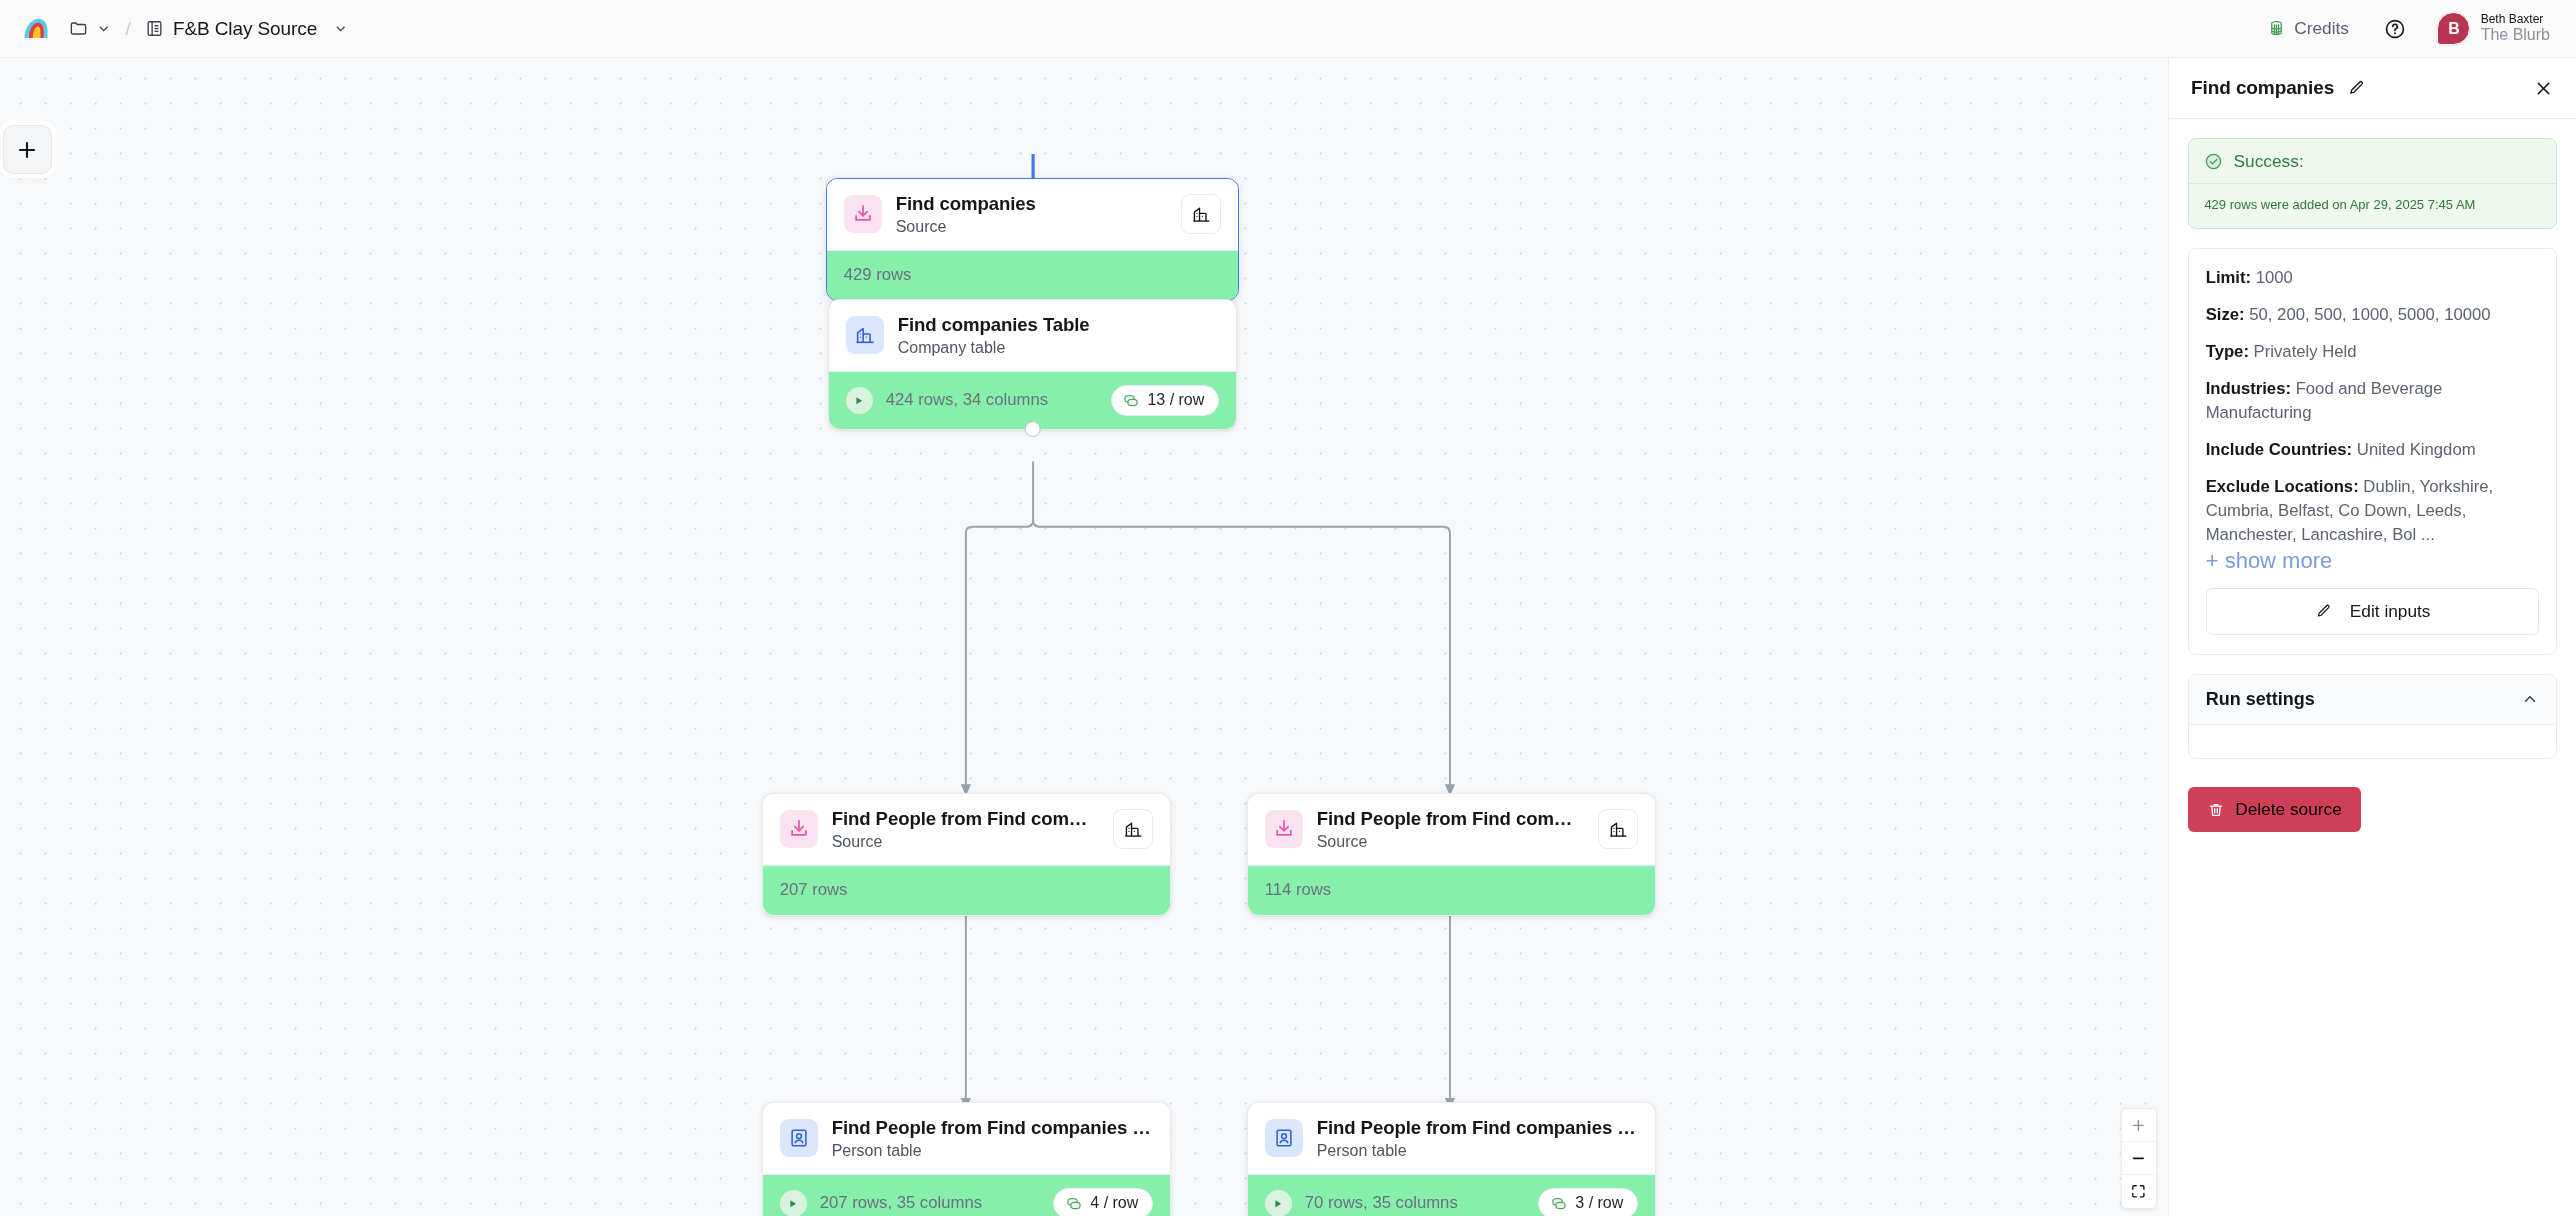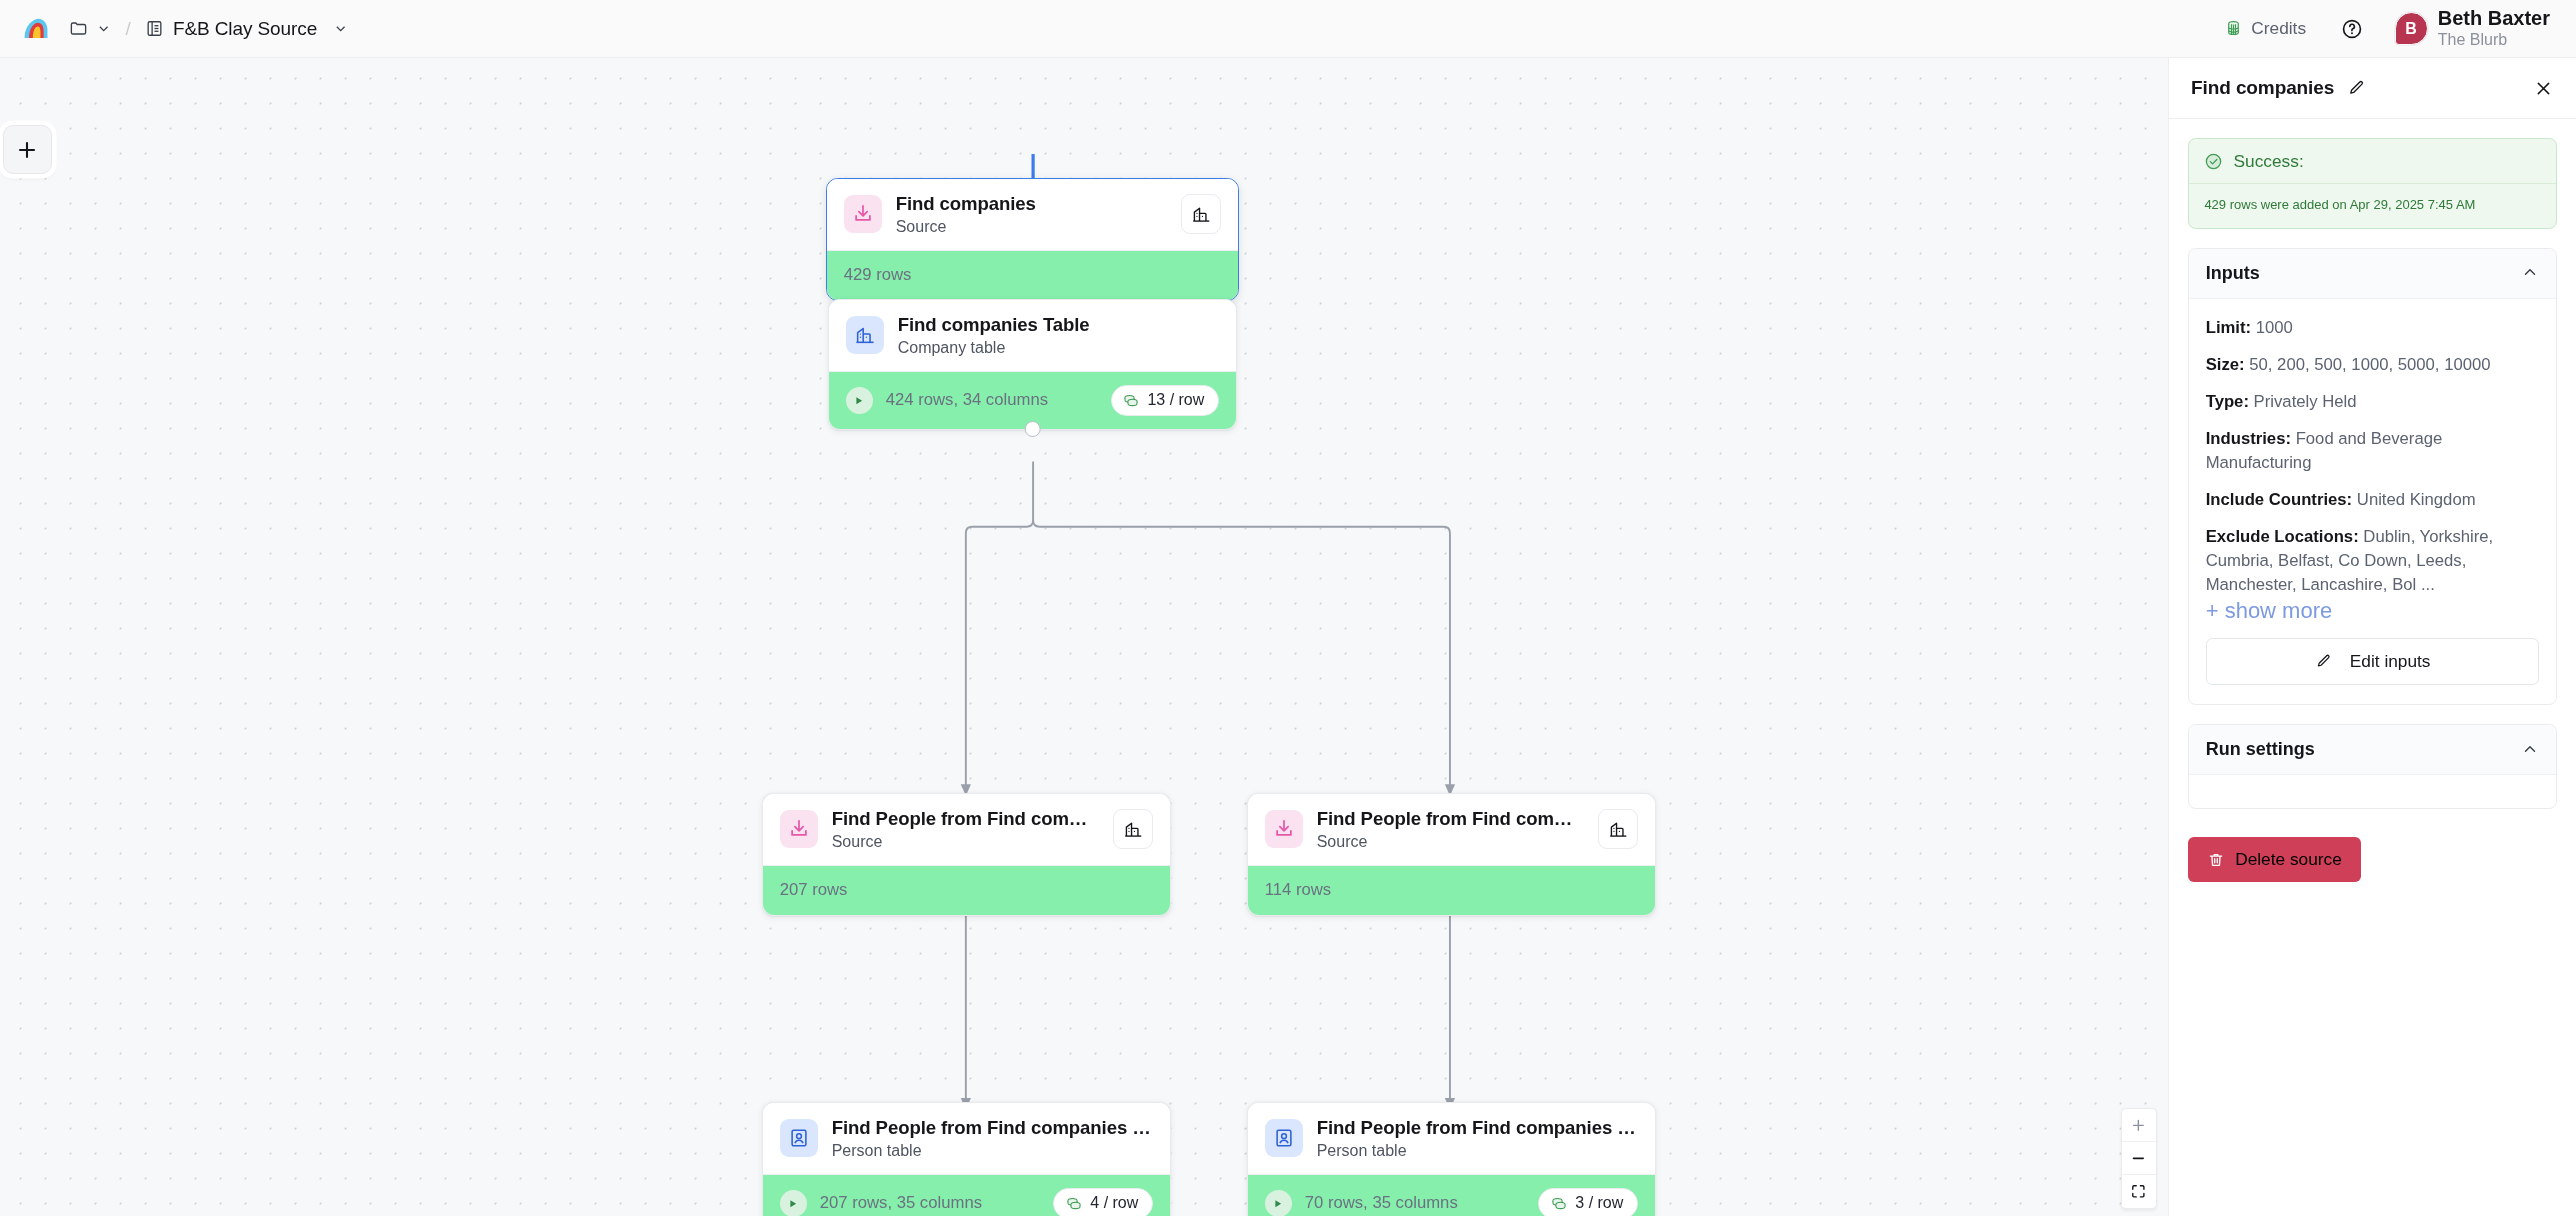--- a/index.html
+++ b/index.html
@@ -24,21 +24,21 @@
   .tb-right { margin-left:auto; display:flex; align-items:center; gap: 0; padding-right: 26px;}
   .credits { display:flex; align-items:center; gap: 8.3px; font-size: 17.3px; color: #5b6270; padding: 5.1px 9px; border-radius:5.1px;}
   .help-btn { margin-left: 22px; display:flex; align-items:center; justify-content:center; width:29.5px;height:29.5px;}
   .user-block { display:flex; align-items:center; gap:10.2px; margin-left: 28px;}
   .avatar {
     width: 33px; height: 33px; border-radius: 50% 50% 50% 3.8px;
     background: #b83551; color:#fff; font-size: 16px; font-weight: 700;
     display:flex; align-items:center; justify-content:center;
     border: 1.9px solid #fff; box-shadow: 0 0 0 0.6px #e6e8ec;
   }
-  .user-name { font-size: 20px; font-weight: 700; color: #14161a; line-height: 1.18;}
+  .user-name { font-size: 12px; font-weight: 400; color: #14161a; line-height: 1.18;}
   .user-org { font-size: 16px; color: #8b919c; line-height: 1.18;}
 
   
   #canvas {
     position: absolute; left: 0; top: 58px; width: 2168px; height: 1159px;
     background-color: #f7f8f9;
     background-image: radial-gradient(#c9ccd1 1px, transparent 1px);
     background-size: 25px 25px;
     background-position: 7.7px 7.7px;
     overflow: hidden;
@@ -480,28 +480,20 @@
         <svg width="19" height="19" viewBox="0 0 24 24" fill="#d7ecd9" stroke="#3f9d56" stroke-width="1.6">
           <circle cx="12" cy="12" r="9"></circle>
           <path d="M8 12.2l2.8 2.8L16.2 9.4" fill="none" stroke-linecap="round" stroke-linejoin="round"></path>
         </svg>
         <span class="success-label">Success:</span>
       </div>
       <div class="success-msg">429 rows were added on Apr 29, 2025 7:45 AM</div>
     </div>
 
     <div class="acc">
-      <div class="acc-head">
-        <span class="acc-title">Inputs</span>
-        <span class="acc-chev">
-          <svg width="18" height="18" viewBox="0 0 24 24" fill="none" stroke="#3a4049" stroke-width="1.9" stroke-linecap="round">
-            <path d="M6 15l6-6 6 6"></path>
-          </svg>
-        </span>
-      </div>
       <div class="acc-body">
 
         <div class="kv">
           <b>Limit:</b>
           <span>1000</span>
         </div>
         <div class="kv">
           <b>Size:</b>
           <span>50, 200, 500, 1000, 5000, 10000</span>
         </div>

